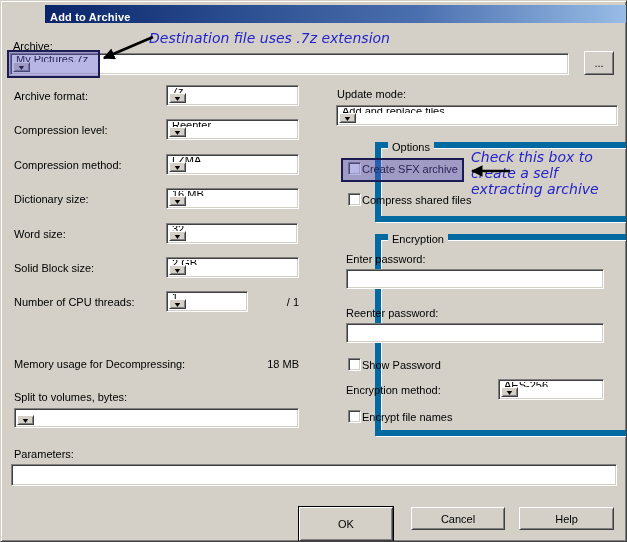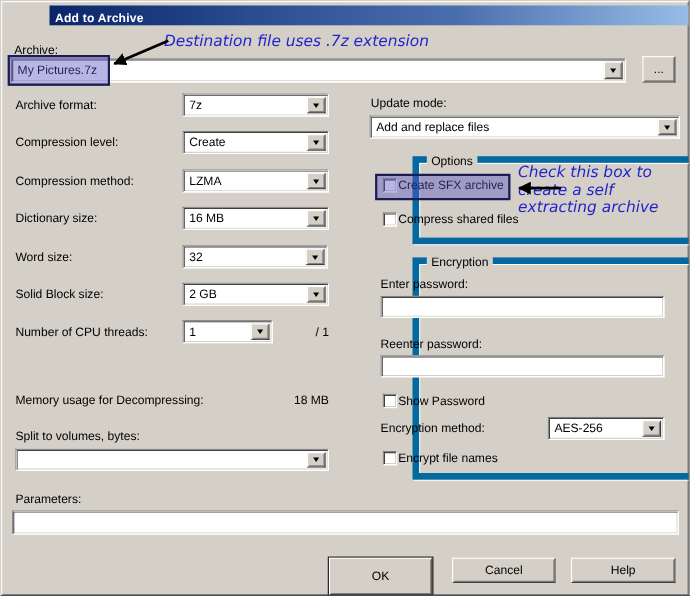--- a/index.html
+++ b/index.html
@@ -25,21 +25,21 @@
     background:#fff;border:1px solid;border-color:#808080 #fff #fff #808080;
     box-shadow:inset 1px 1px 0 #404040,inset -1px -1px 0 #d4d0c8;
   }
   .close-btn{
     position:absolute;right:3px;top:2px;width:16px;height:14px;
     display:flex;align-items:center;justify-content:center;
     font-size:9px;font-weight:bold;color:#000;padding:0;cursor:default;
     font-family:"Liberation Sans",sans-serif;
   }
   .lbl{position:absolute;white-space:nowrap;line-height:12px;}
-  .combo{position:absolute;box-sizing:border-box;display:flex;align-items:stretch;padding:2px;background:#fff;}
+  .combo{position:absolute;box-sizing:border-box;display:flex;align-items:stretch;padding:2px;background:#fff;flex-direction:column;}
   .combo-text{flex:1;display:flex;align-items:center;padding-left:3px;overflow:hidden;white-space:nowrap;background:#fff;}
   .combo-btn{width:17px;flex:none;display:flex;align-items:center;justify-content:center;box-sizing:border-box;cursor:default;}
   .arr{font-size:7px;line-height:1;transform:scaleX(1.35);margin-top:1px;}
   .field{position:absolute;box-sizing:border-box;padding:2px 4px;font:11px "Liberation Sans",sans-serif;outline:none;}
   .group{position:absolute;box-sizing:border-box;border:6px solid #0369a1;box-shadow:inset 1px 1px 0 #fff,1px 1px 0 #fff;margin-left:39px;}
   .legend{position:absolute;top:-7px;left:7px;background:#d4d0c8;padding:0 4px;line-height:13px;}
   .check-row{position:absolute;display:flex;align-items:center;gap:1px;}
   .checkbox{width:13px;height:13px;box-sizing:border-box;flex:none;cursor:default;}
   .purple-box{position:absolute;background:rgba(86,80,192,0.42);border:2px solid #1c1c55;box-sizing:border-box;pointer-events:none;z-index:5;}
   .note{position:absolute;font:italic 14px "DejaVu Sans",sans-serif;color:#2323cc;white-space:nowrap;z-index:6;line-height:16px;}
@@ -83,21 +83,21 @@
   <span class="lbl" style="left:13px;top:89px">Archive format:</span>
   <div class="combo sunken" style="left:165px;top:84px;width:133px;height:21px">
     <span class="combo-text">7z</span>
     <span class="combo-btn raised">
         <span class="arr">▼</span>
       </span>
   </div>
 
   <span class="lbl" style="left:13px;top:123px">Compression level:</span>
   <div class="combo sunken" style="left:165px;top:118px;width:133px;height:21px">
-    <span class="combo-text">Create</span>
+    <span class="combo-text">Reenter</span>
     <span class="combo-btn raised">
         <span class="arr">▼</span>
       </span>
   </div>
 
   <span class="lbl" style="left:13px;top:158px">Compression method:</span>
   <div class="combo sunken" style="left:165px;top:153px;width:133px;height:21px">
     <span class="combo-text">LZMA</span>
     <span class="combo-btn raised">
         <span class="arr">▼</span>

